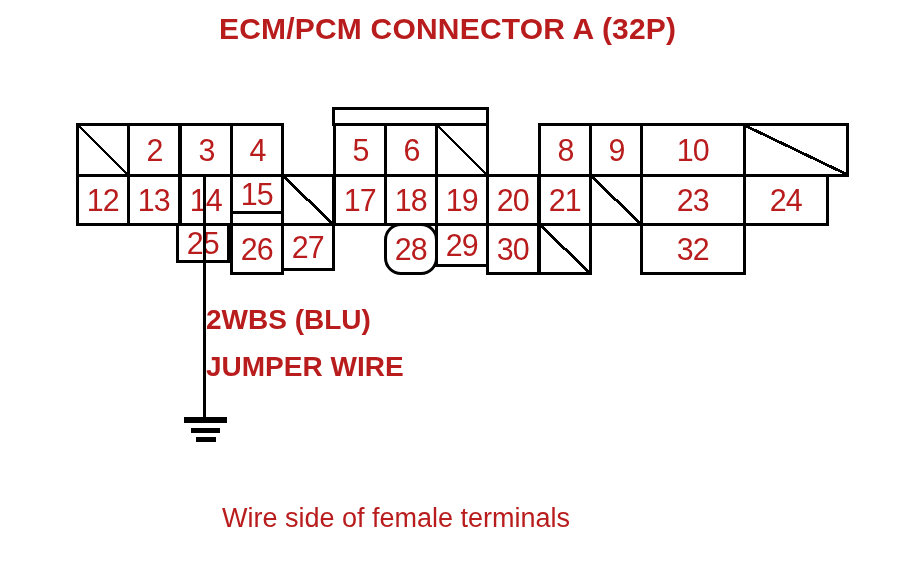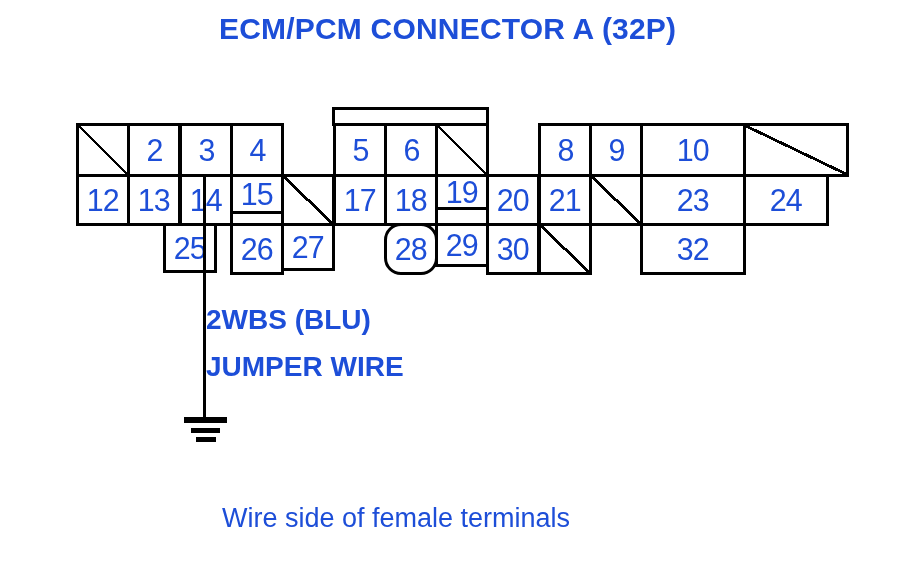--- a/index.html
+++ b/index.html
@@ -7,21 +7,21 @@
     padding: 0;
     background: #ffffff;
     font-family: "Liberation Sans", sans-serif;
   }
   #canvas {
     position: relative;
     width: 917px;
     height: 582px;
     background: #ffffff;
     overflow: hidden;
-    color: #1d4ed8;
+    color: #b91c1c;
   }
   .title {
     position: absolute;
     left: 219px;
     top: 14px;
     font-size: 30px;
     line-height: 30px;
     font-weight: bold;
     letter-spacing: 0.2px;
     white-space: nowrap;
@@ -141,37 +141,37 @@
       <div class="cell" style="left: 230px; top: 174px; width: 54px; height: 40px;">
         <span>15</span>
       </div>
       <div class="cell slash" style="left: 281px; top: 174px; width: 54px; height: 52px;"></div>
       <div class="cell" style="left: 333px; top: 174px; width: 54px; height: 52px;">
         <span>17</span>
       </div>
       <div class="cell" style="left: 384px; top: 174px; width: 54px; height: 52px;">
         <span>18</span>
       </div>
-      <div class="cell" style="left: 435px; top: 174px; width: 54px; height: 36px;">
+      <div class="cell" style="left: 435px; top: 174px; width: 54px; height: 52px;">
         <span>19</span>
       </div>
       <div class="cell" style="left: 486px; top: 174px; width: 54px; height: 52px;">
         <span>20</span>
       </div>
       <div class="cell" style="left: 538px; top: 174px; width: 54px; height: 52px;">
         <span>21</span>
       </div>
       <div class="cell slash" style="left: 589px; top: 174px; width: 54px; height: 52px;"></div>
       <div class="cell" style="left: 640px; top: 174px; width: 106px; height: 52px;">
         <span>23</span>
       </div>
       <div class="cell" style="left: 743px; top: 174px; width: 86px; height: 52px;">
         <span>24</span>
       </div>
-      <div class="cell" style="left: 163px; top: 223px; width: 54px; height: 50px;">
+      <div class="cell" style="left: 176px; top: 223px; width: 54px; height: 40px;">
         <span>25</span>
       </div>
       <div class="cell" style="left: 230px; top: 223px; width: 54px; height: 52px;">
         <span>26</span>
       </div>
       <div class="cell" style="left: 281px; top: 223px; width: 54px; height: 48px;">
         <span>27</span>
       </div>
       <div class="cell" style="left: 384px; top: 223px; width: 54px; height: 52px; border-radius: 17px;">
         <span>28</span>

